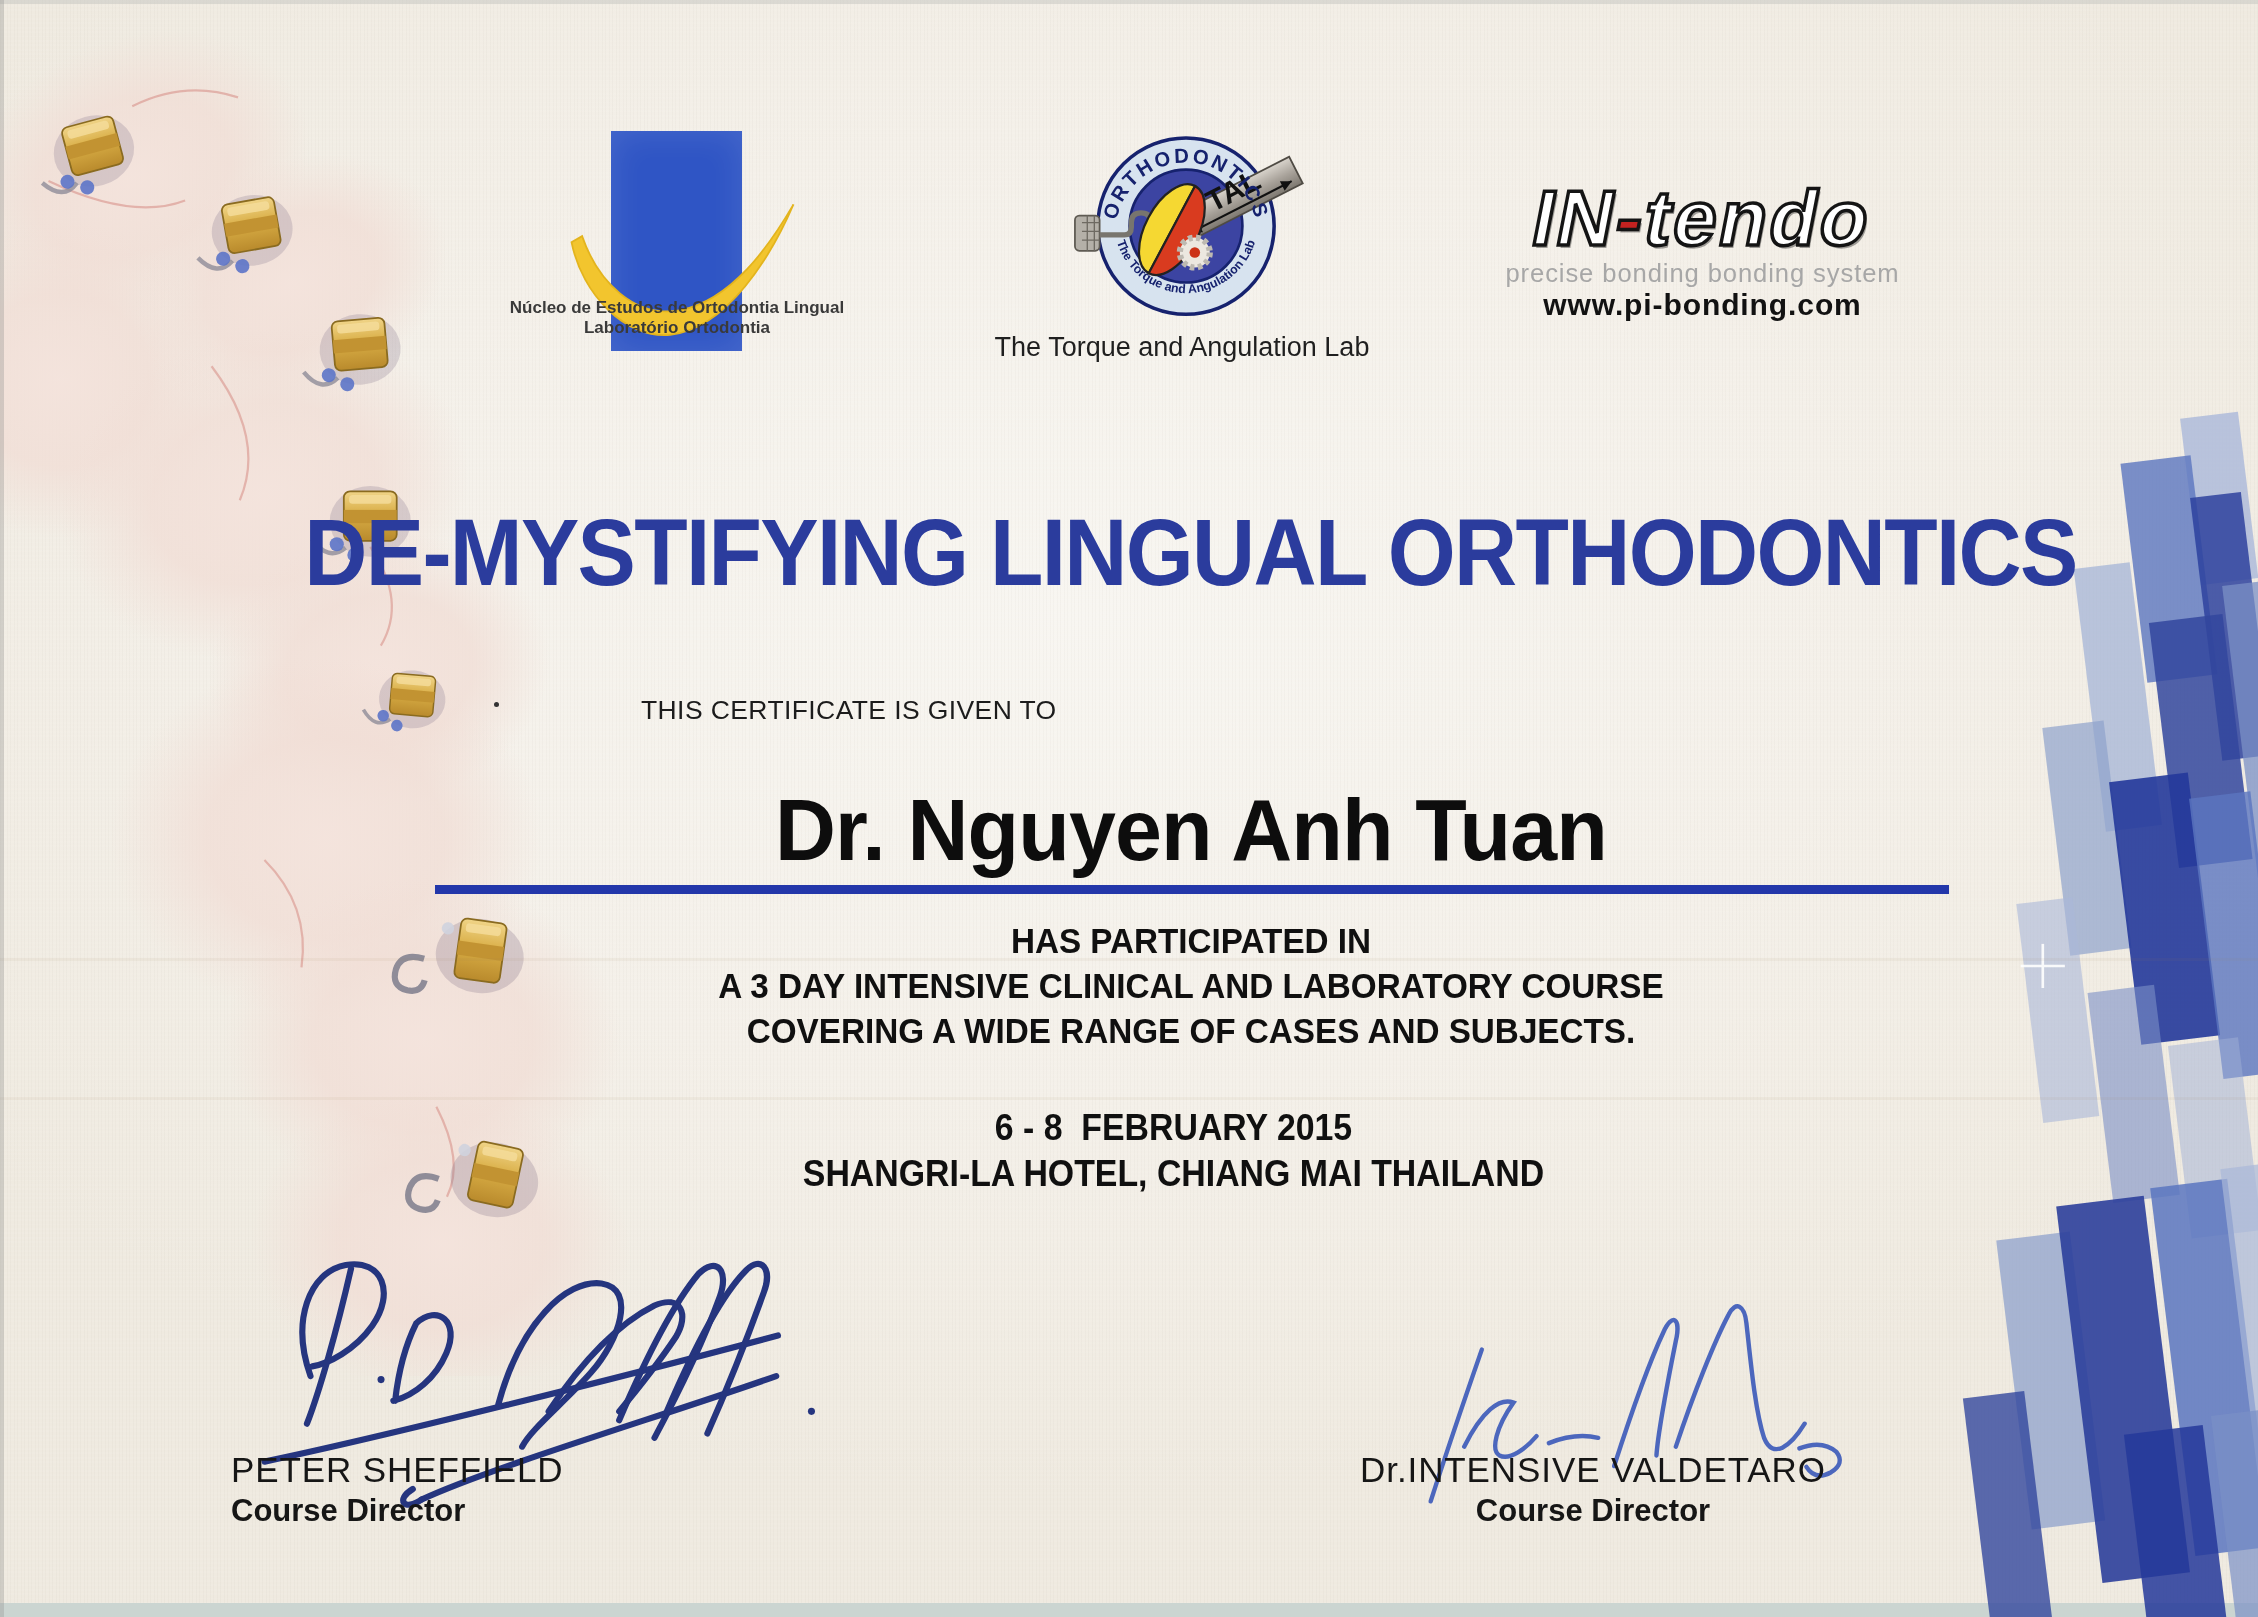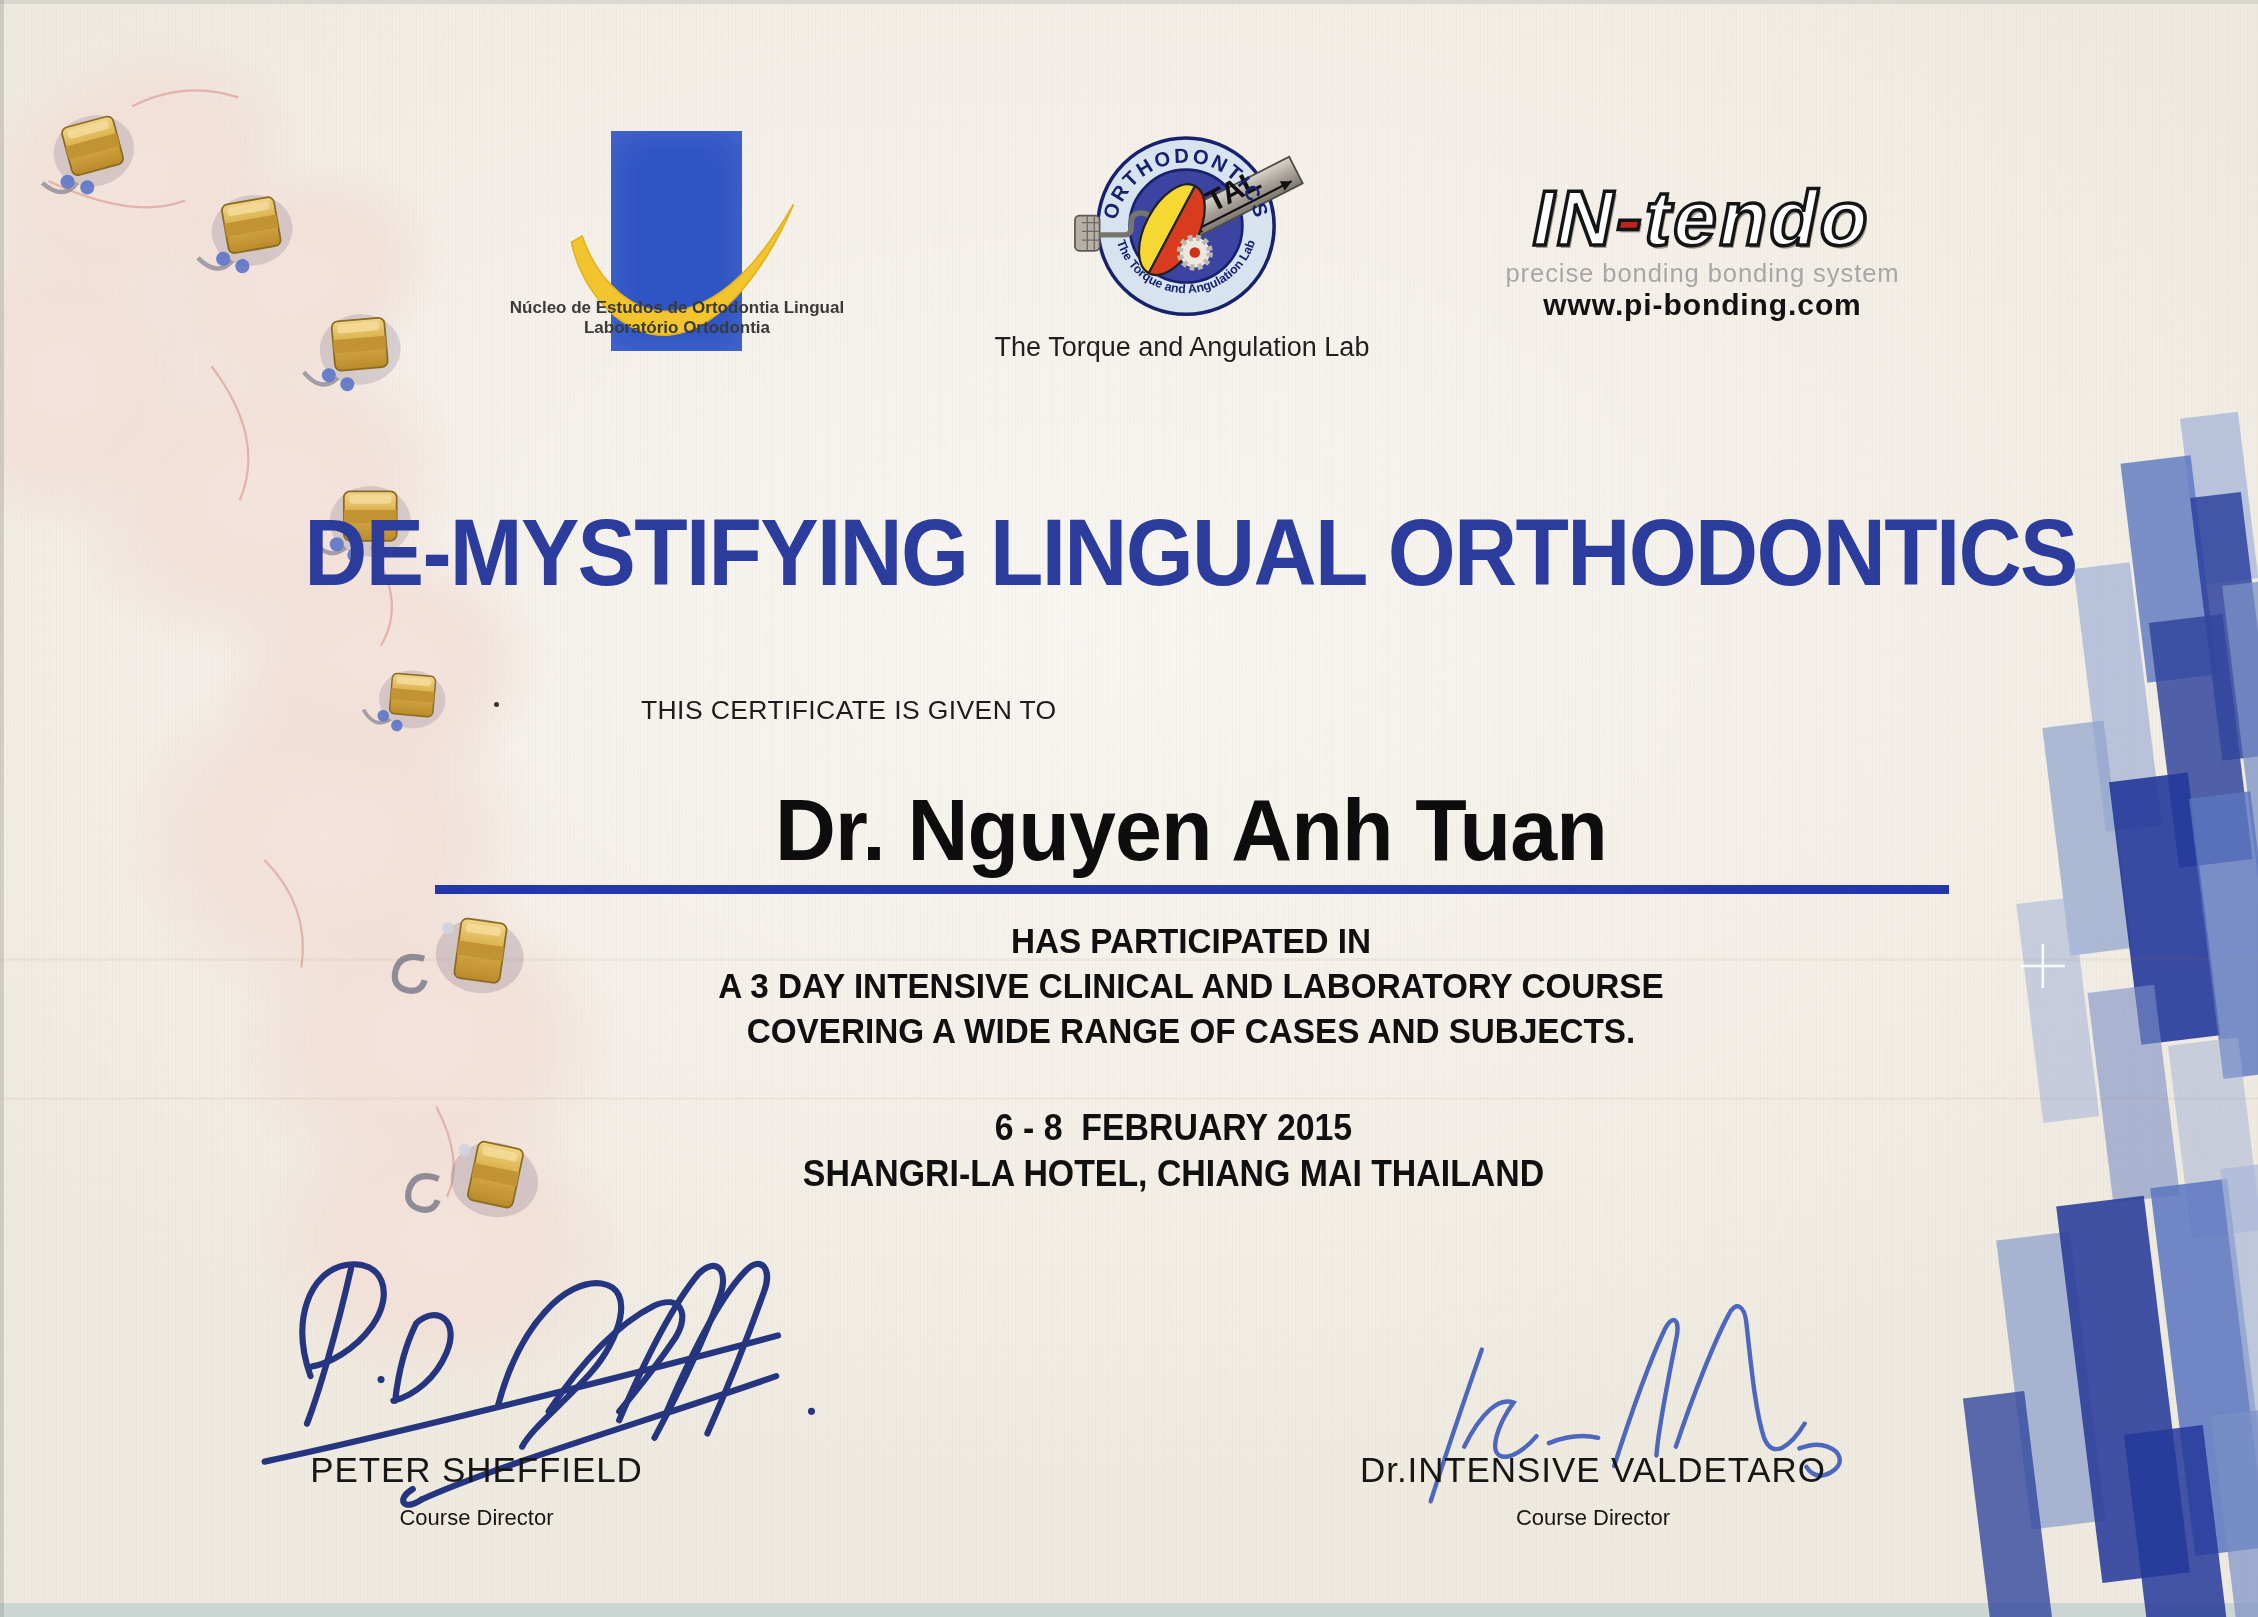--- a/index.html
+++ b/index.html
@@ -38,24 +38,24 @@
   .recipient{left:309px;top:780px;width:1764px;text-align:center;color:#0d0d0d;
     font-size:87px;font-weight:bold;letter-spacing:-0.9px;transform:scaleX(.97);white-space:nowrap;}
   .rule{left:435px;top:885px;width:1514px;height:8.8px;background:#2337aa;}
   .body-lines{left:309px;top:918px;width:1764px;text-align:center;color:#101010;
     font-size:35px;font-weight:bold;line-height:45px;transform:scaleX(.95);}
   .date-block{left:309px;top:1105px;width:1729px;text-align:center;color:#101010;
     font-size:36px;font-weight:bold;line-height:46px;transform:scaleX(.94);}
   .date-block .pre{white-space:pre;}
   
   .sig-svg{left:0;top:0;pointer-events:none;}
-  .signer-left{left:247px;top:1450px;width:459px;text-align:center;}
+  .signer-left{left:231px;top:1450px;width:459px;}
   .signer-right{left:1337px;top:1450px;width:512px;text-align:center;}
   .signer-name{color:#161616;font-size:35px;font-weight:normal;letter-spacing:0.9px;}
-  .signer-role{color:#161616;font-size:22px;margin-top:15px;}
+  .signer-role{color:#161616;font-size:31px;margin-top:3px;font-weight:bold;}
   .edge-left{left:0;top:0;width:3.5px;height:1617px;background:rgba(150,150,145,.35);}
 </style>
 </head>
 <body>
 
 <div class="stage">
 
   <svg class="abs" style="left:0;top:0;" width="670" height="1376" viewBox="0 0 760 1560">
     <defs>
       <radialGradient id="pinkFade" cx="50%" cy="50%" r="50%">

